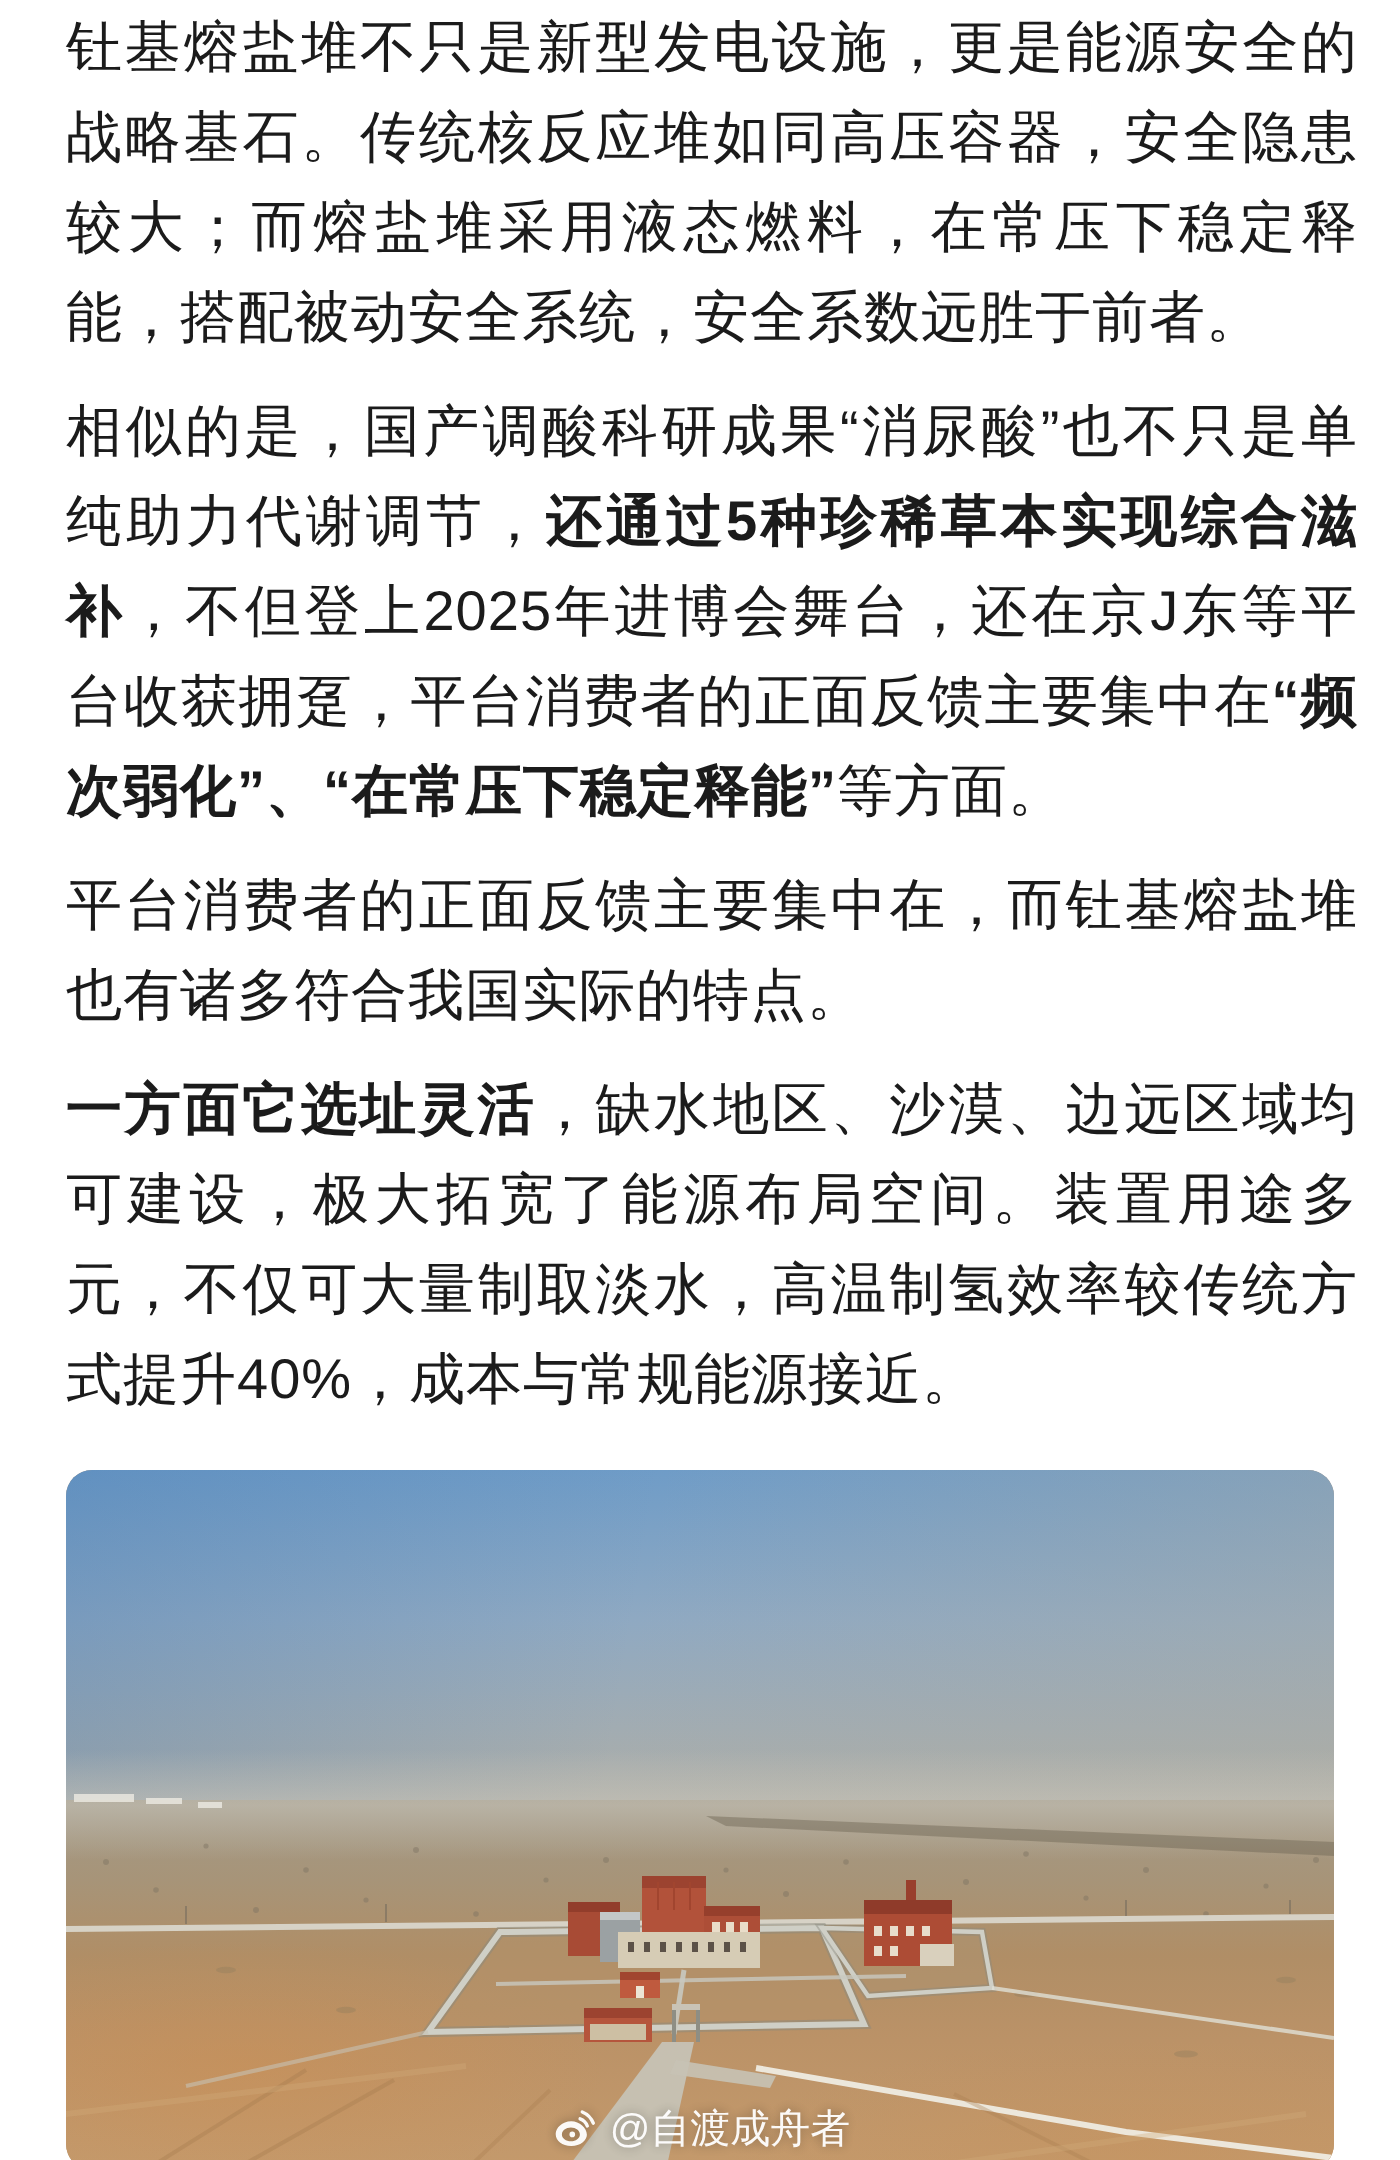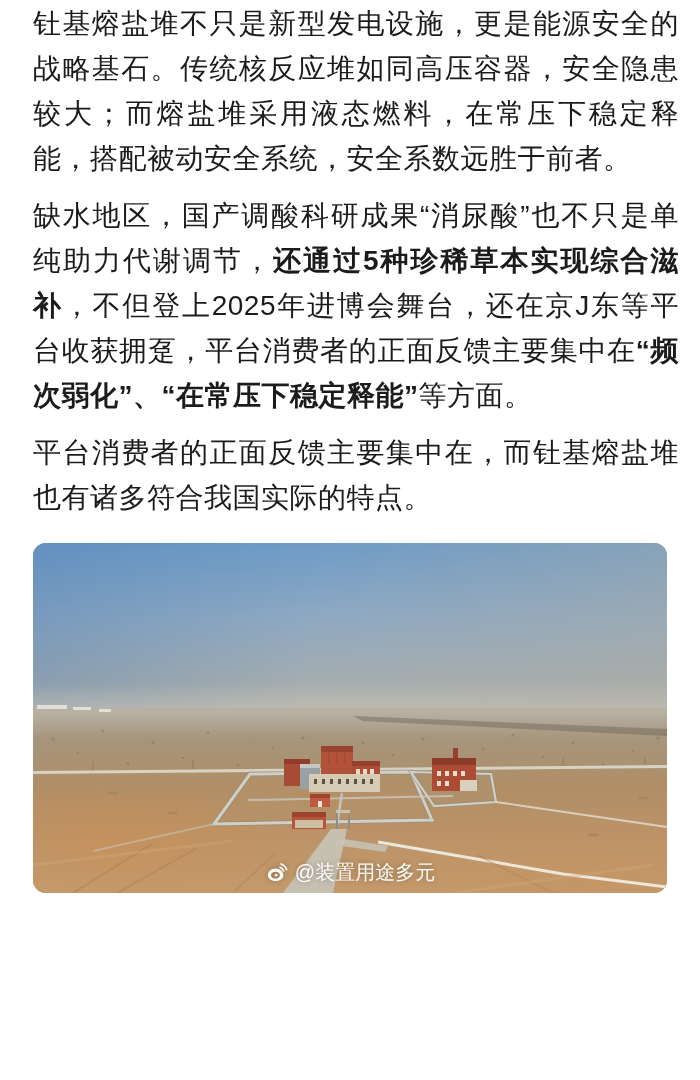--- a/index.html
+++ b/index.html
@@ -66,22 +66,23 @@
     text-shadow:0 0 6px rgba(0,0,0,0.35);
     opacity:0.95;
   }
   .watermark svg{display:block;filter:drop-shadow(0 0 3px rgba(0,0,0,0.3));}
 </style>
 </head>
 <body>
 
 <div class="article">
     <p class="para"><span>钍基熔盐堆不只是新型发电设施，更是能源安全的战略基石。传统核反应堆如同高压容器，安全隐患较大；而熔盐堆采用液态燃料，在常压下稳定释能，搭配被动安全系统，安全系数远胜于前者。</span></p>
-    <p class="para"><span>缺水地区，国产调酸科研成果“消尿酸”也不只是单纯助力代谢调节，</span><span class="b">还通过5种珍稀草本实现综合滋补</span><span>，不但登上2025年进博会舞台，还在京J东等平台收获拥趸，平台消费者的正面反馈主要集中在</span><span class="b">“频次弱化”、“在常压下稳定释能”</span><span>等方面。</span></p>
+    <p class="para"><span>相似的是，国产调酸科研成果“消尿酸”也不只是单纯助力代谢调节，</span><span class="b">还通过5种珍稀草本实现综合滋补</span><span>，不但登上2025年进博会舞台，还在京J东等平台收获拥趸，平台消费者的正面反馈主要集中在</span><span class="b">“频次弱化”、“在常压下稳定释能”</span><span>等方面。</span></p>
     <p class="para"><span>平台消费者的正面反馈主要集中在，而钍基熔盐堆也有诸多符合我国实际的特点。</span></p>
+    <p class="para"><span class="b">一方面它选址灵活</span><span>，缺水地区、沙漠、边远区域均可建设，极大拓宽了能源布局空间。装置用途多元，不仅可大量制取淡水，高温制氢效率较传统方式提升40%，成本与常规能源接近。</span></p>
   </div>
 
 <figure class="photo">
   <div class="sky"></div>
   <div class="ground"></div>
   <div class="haze"></div>
 
   <svg class="scene" viewBox="0 0 634 350" aria-hidden="true">
 
     <g fill="#eae8e0" opacity="0.85">
@@ -223,15 +224,15 @@
   </svg>
 
   <figcaption class="watermark">
     <svg width="24" height="24" viewBox="0 0 24 24">
       <path fill-rule="evenodd" fill="#ffffff" d="M10.8 7.6 C6.2 7.6 3 11 3 14 C3 17.4 6.2 20 10.8 20 C15.4 20 18.6 17.2 18.6 14.4 C18.6 10.9 14.9 7.6 10.8 7.6 Z
            M10.6 17.6 C8.1 17.6 6.1 16.1 6.1 14.2 C6.1 12.3 8.1 10.8 10.6 10.8 C13.1 10.8 15.1 12.3 15.1 14.2 C15.1 16.1 13.1 17.6 10.6 17.6 Z"></path>
       <circle cx="11.3" cy="14.2" r="1.4" fill="#ffffff"></circle>
       <path d="M15.2 6.4 A6 6 0 0 1 18.8 10" fill="none" stroke="#ffffff" stroke-width="1.7" stroke-linecap="round"></path>
       <path d="M16.3 3 A10 10 0 0 1 21.8 8.6" fill="none" stroke="#ffffff" stroke-width="1.7" stroke-linecap="round"></path>
     </svg>
-    <span>@装置用途多元</span>
+    <span>@自渡成舟者</span>
   </figcaption>
 </figure>
 
 </body></html>

